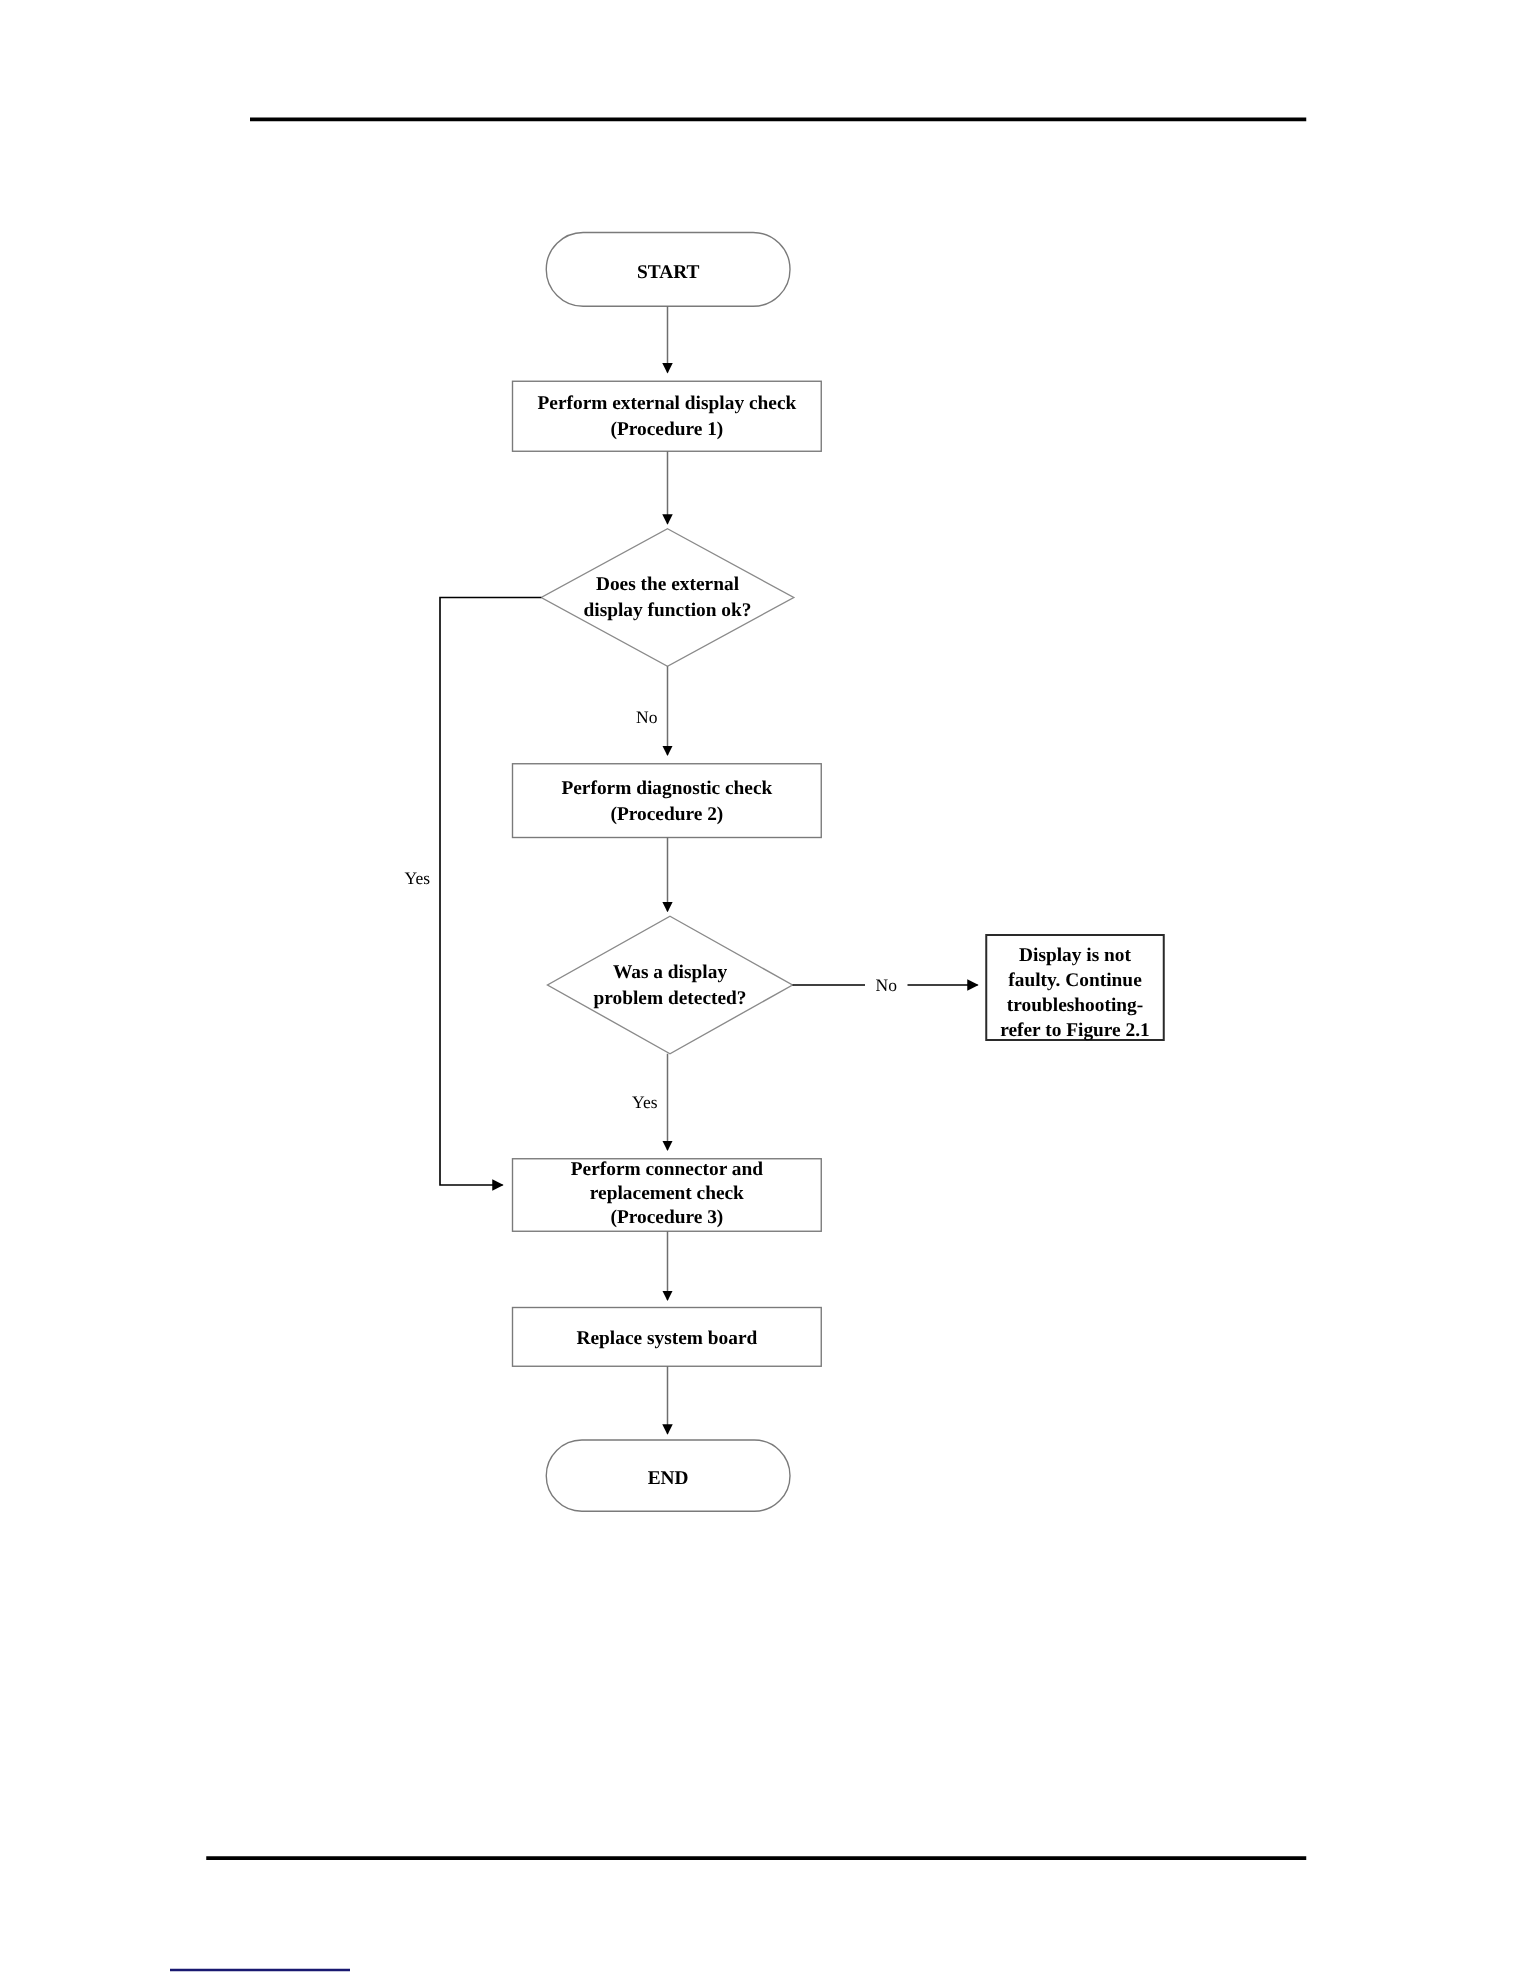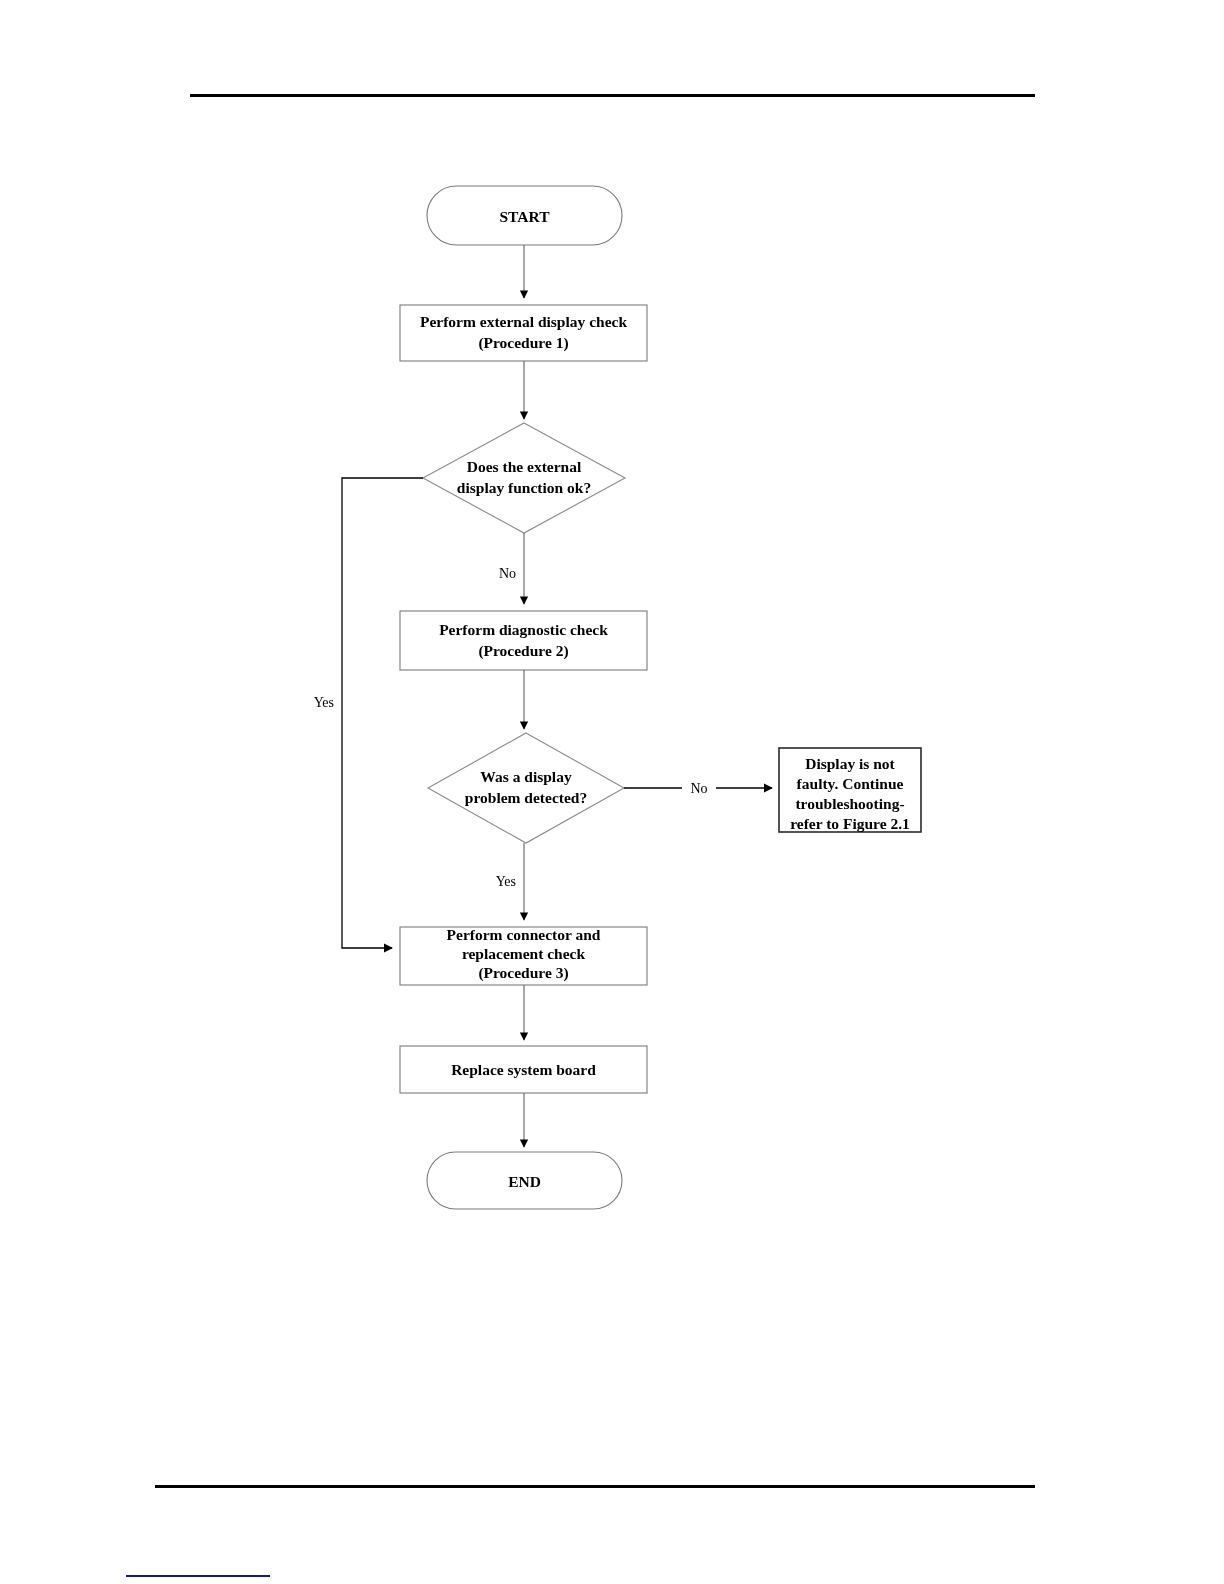--- a/index.html
+++ b/index.html
@@ -9,21 +9,21 @@
   }
   body {
     width: 1224px;
     height: 1584px;
     position: relative;
     font-family: "Liberation Serif", "DejaVu Serif", serif;
     overflow: hidden;
   }
   #page {
     position: absolute;
-    left: 0; top: 0;
+    left: 10px; top: 0;
     width: 1036px;
     height: 1584px;
     background: #ffffff;
   }
   #flow-svg {
     position: absolute;
     left: 0; top: 0;
     width: 1224px;
     height: 1584px;
     display: block;

